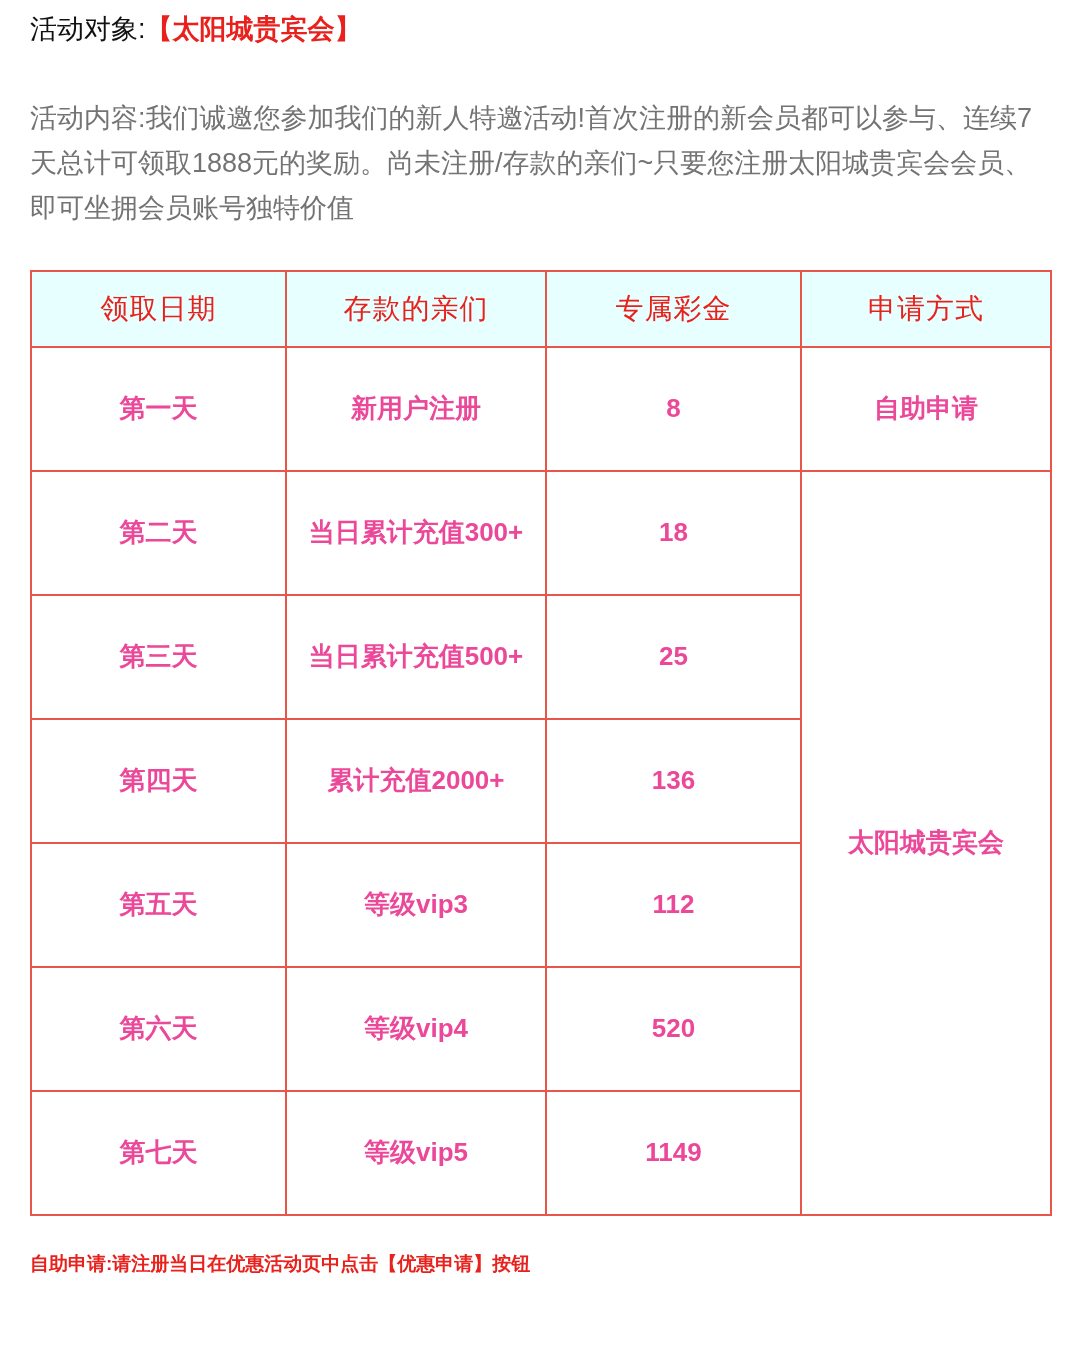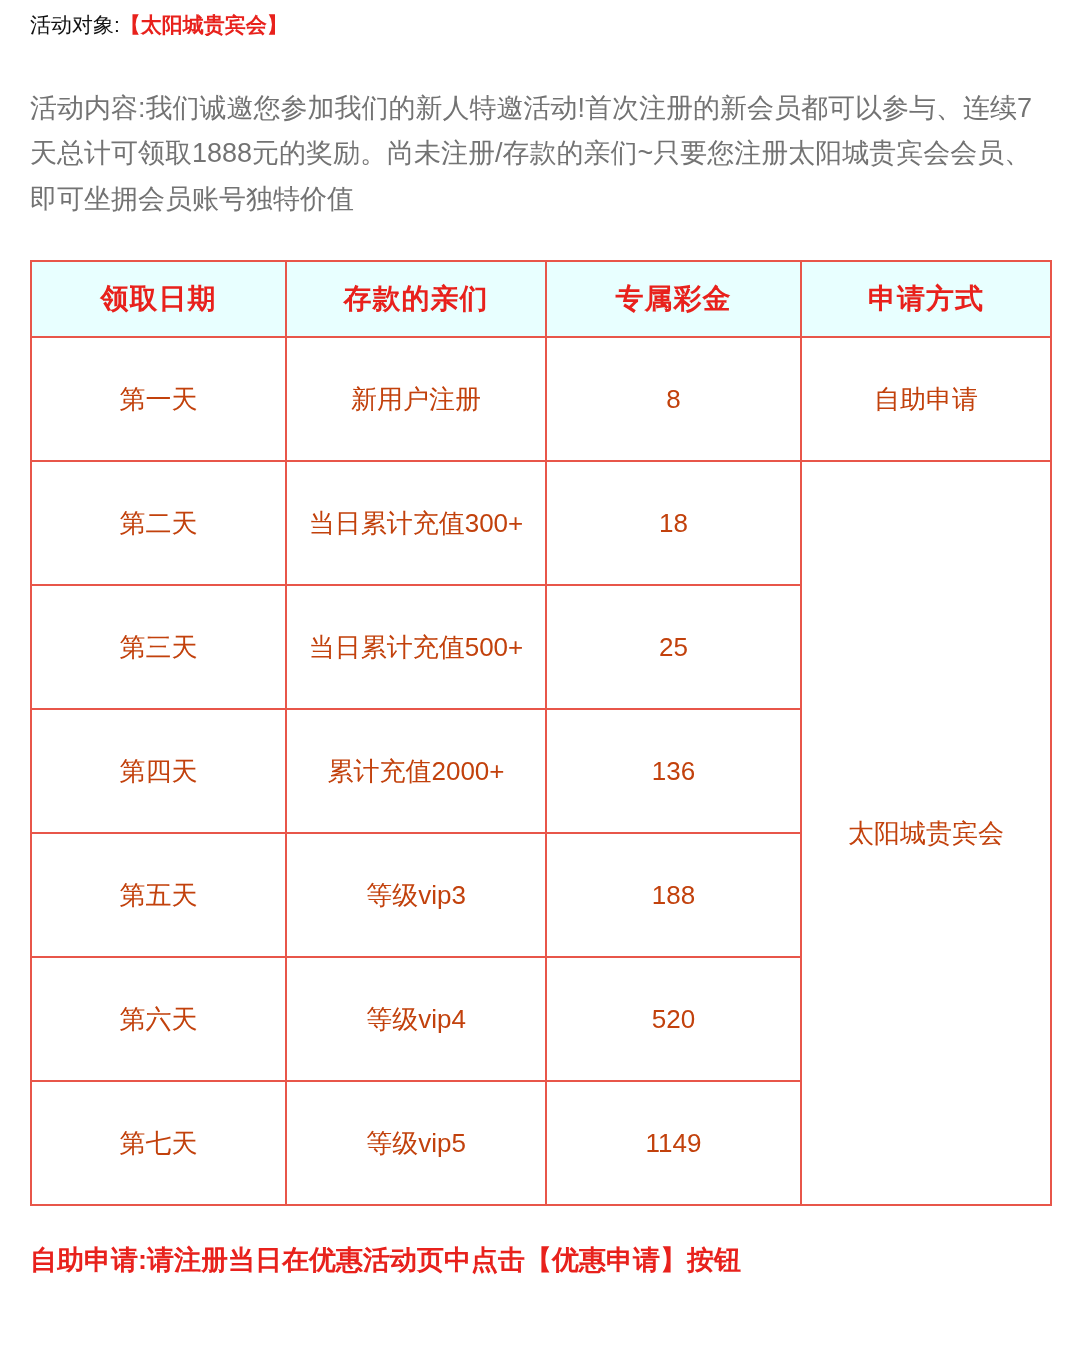--- a/index.html
+++ b/index.html
@@ -15,21 +15,21 @@
     -webkit-font-smoothing: antialiased;
   }
   .page {
     width: 1080px;
     box-sizing: border-box;
     padding: 8px 30px 0 30px;
   }
 
   
   .intro {
-    font-size: 21px;
+    font-size: 27px;
     line-height: 1.62;
     color: #111111;
   }
   .intro-line {
     white-space: nowrap;
   }
   .label-strong {
     color: #111111;
   }
   .highlight-red {
@@ -53,27 +53,27 @@
   table.promo {
     border-collapse: collapse;
     width: 1020px;
     table-layout: fixed;
   }
   table.promo th, table.promo td {
     border: 2px solid #e8564a;
     text-align: center;
     vertical-align: middle;
     font-size: 26px;
-    color: #c2410c;
-    font-weight: normal;
+    color: #ec4899;
+    font-weight: bold;
   }
   table.promo thead th {
     background: #e8ffff;
     color: #e8211c;
-    font-weight: bold;
+    font-weight: normal;
     font-size: 28px;
     height: 72px;
     letter-spacing: 1px;
     margin-left: 8px;
   }
   table.promo tbody td {
     height: 120px;
     background: #ffffff;
   }
   .col-date { width: 255px; }
@@ -82,21 +82,21 @@
   .col-apply { width: 250px; }
 
   .apply-cell {
     font-size: 26px;
     margin-left: 17px;
   }
 
   
   .footer-note {
     margin-top: 34px;
-    font-size: 27px;
+    font-size: 19px;
     font-weight: bold;
     color: #e8211c;
     line-height: 1.5;
     padding-bottom: 24px;
   }
 </style>
 </head>
 <body>
 
 <div class="page">
@@ -146,21 +146,21 @@
           <td>25</td>
         </tr>
         <tr>
           <td>第四天</td>
           <td>累计充值2000+</td>
           <td>136</td>
         </tr>
         <tr>
           <td>第五天</td>
           <td>等级vip3</td>
-          <td>188</td>
+          <td>112</td>
         </tr>
         <tr>
           <td>第六天</td>
           <td>等级vip4</td>
           <td>520</td>
         </tr>
         <tr>
           <td>第七天</td>
           <td>等级vip5</td>
           <td>1149</td>

